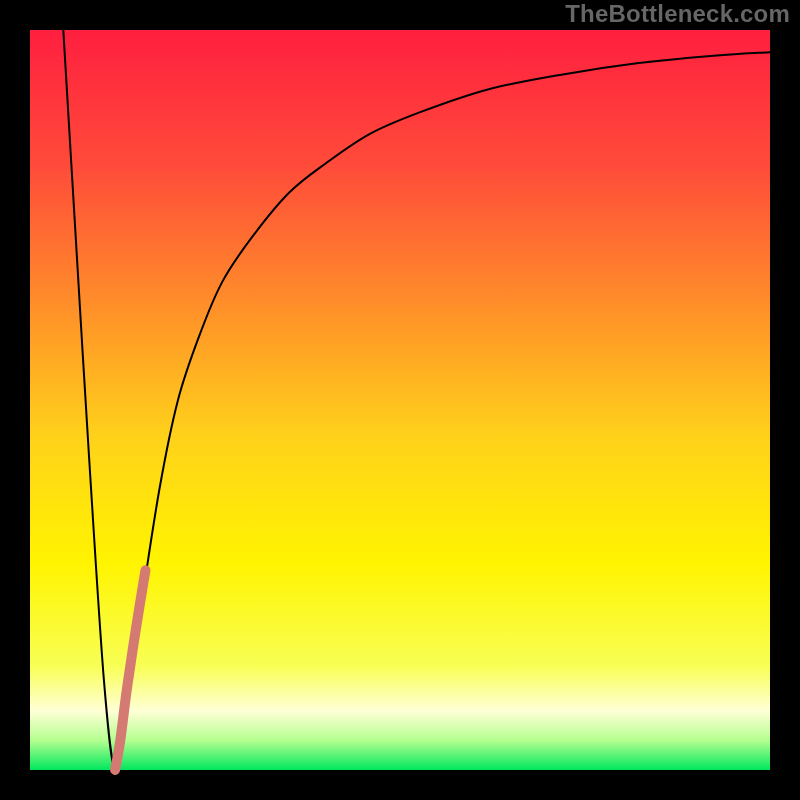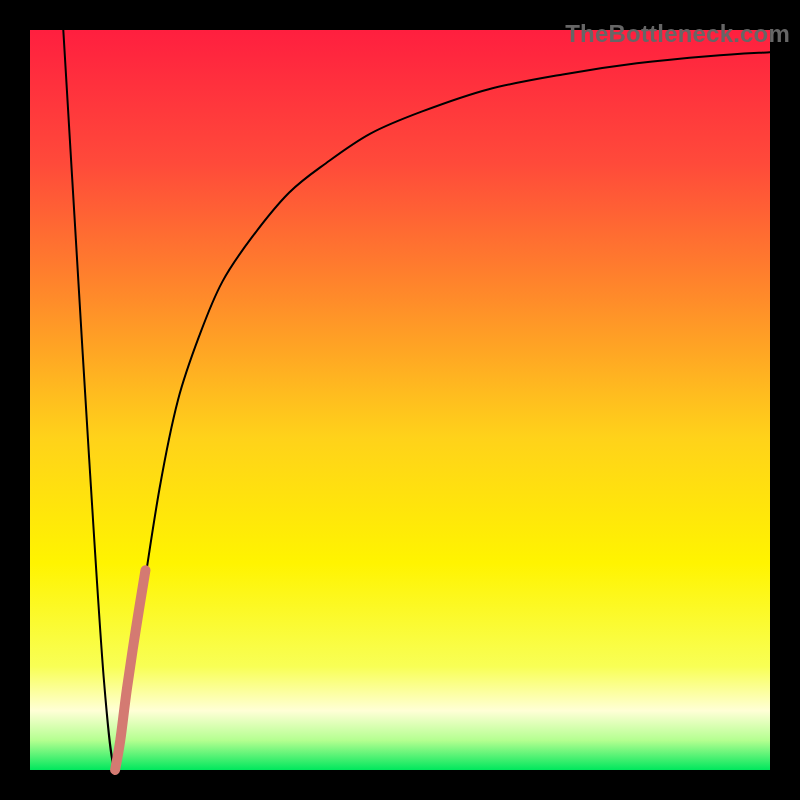--- a/index.html
+++ b/index.html
@@ -12,21 +12,21 @@
   }
   .frame {
     position: absolute;
     top: 0;
     left: 0;
     width: 800px;
     height: 800px;
   }
   .watermark {
     position: absolute;
-    top: 20px;
+    top: 0;
     right: 10px;
     font-family: Arial, Helvetica, sans-serif;
     font-size: 24px;
     font-weight: 600;
     color: #666666;
     letter-spacing: 0.2px;
     user-select: none;
   }
 </style>
 </head>

